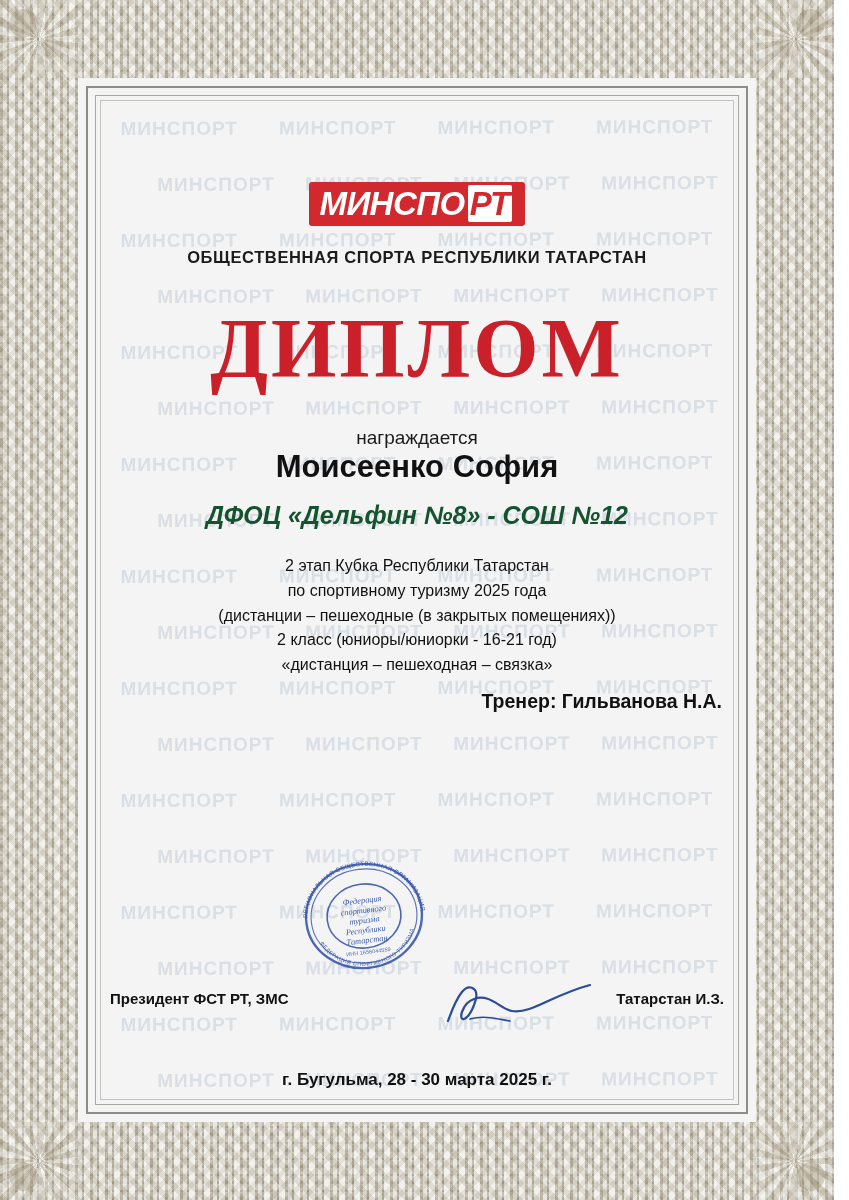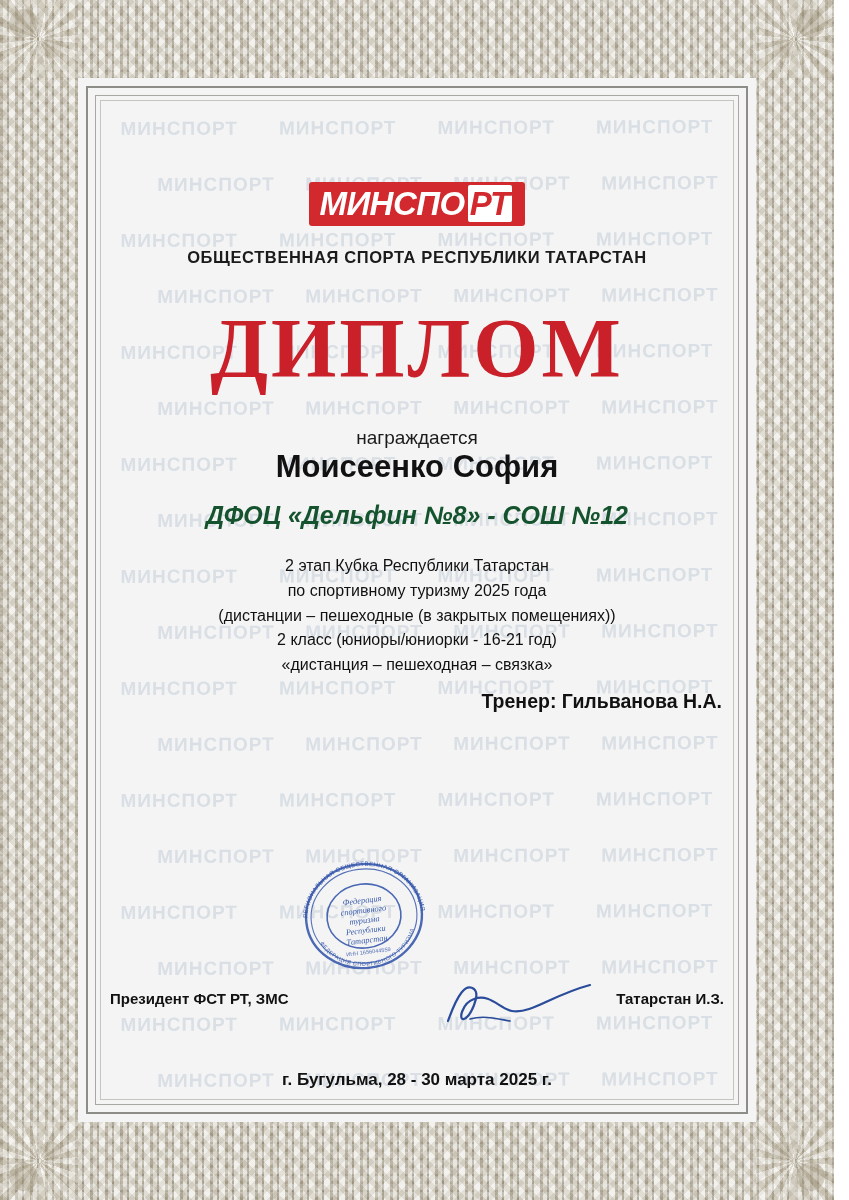--- a/index.html
+++ b/index.html
@@ -133,21 +133,20 @@
     white-space: nowrap;
   }
 
   
   .content {
     position: absolute;
     left: 110px; top: 110px; right: 110px; bottom: 110px;
     z-index: 3;
     display: flex;
     flex-direction: column;
-    align-items: center;
     text-align: center;
     color: #111;
   }
 
   .logo {
     margin-top: 72px;
     display: flex;
     align-items: center;
     justify-content: center;
   }

